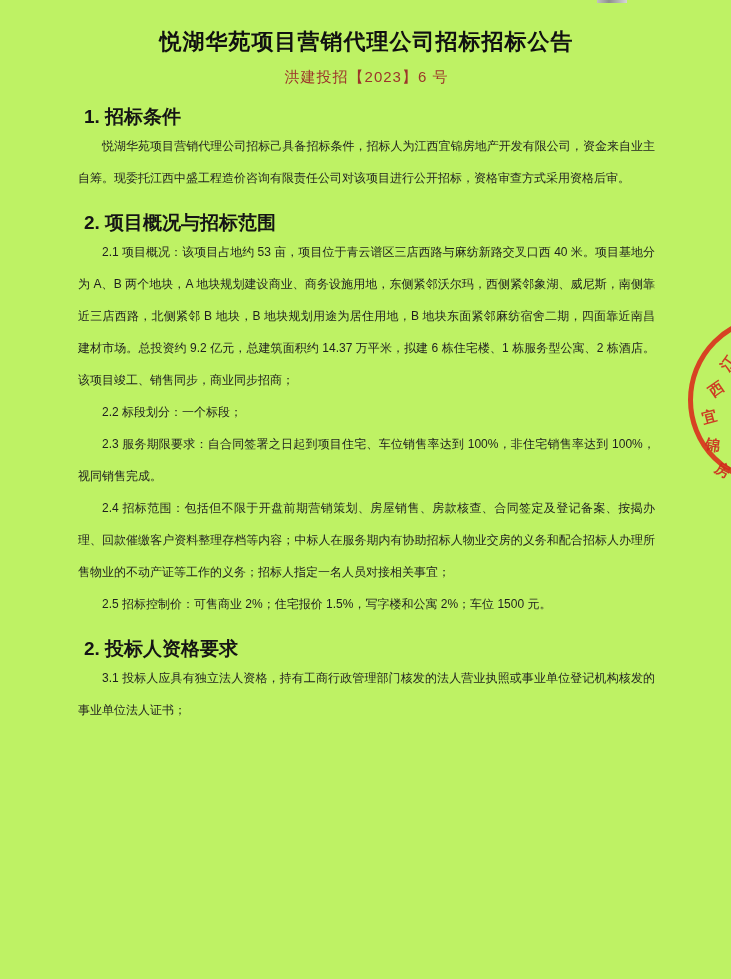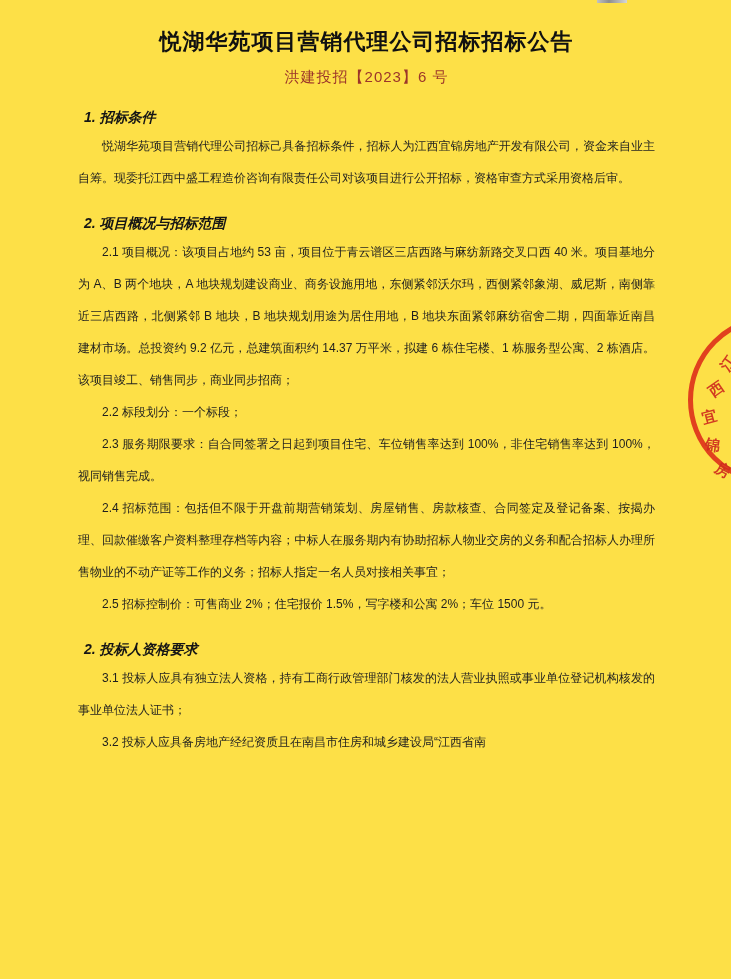--- a/index.html
+++ b/index.html
@@ -1,20 +1,20 @@
 <!DOCTYPE html>
 <html><head>
 <meta charset="utf-8">
 <style>
   html,body{margin:0;padding:0;background:#e8e8e8;}
   .page{
     position:relative;
     width:731px;height:979px;
     margin:0 auto;
-    background:#fde047;
+    background:#bef264;
     overflow:hidden;
     font-family:"Liberation Sans","DejaVu Sans",sans-serif;
     color:#1d1d1d;
   }
   .content{
     position:absolute;
     left:78px;top:26px;
     width:577px;
   }
   .doc-title{
@@ -27,26 +27,25 @@
   }
   .doc-number{
     text-align:center;
     font-size:15px;
     line-height:22px;
     margin-top:8px;
     color:#9c352a;
     letter-spacing:1px;
   }
   .sec-heading{
-    font-size:14px;
+    font-size:19px;
     line-height:26px;
     font-weight:bold;
     margin:16px 0 0 6px;
     color:#151515;
-    font-style:italic;
   }
   .para{
     margin:0;
     font-size:12px;
     line-height:32px;
     text-align:justify;
     text-indent:2em;
     word-break:break-all;
     color:#1f1f1f;
   }
@@ -93,21 +92,20 @@
         <div class="sec-heading">1. 招标条件</div>
         <p class="para">悦湖华苑项目营销代理公司招标己具备招标条件，招标人为江西宜锦房地产开发有限公司，资金来自业主自筹。现委托江西中盛工程造价咨询有限责任公司对该项目进行公开招标，资格审查方式采用资格后审。</p>
         <div class="sec-heading">2. 项目概况与招标范围</div>
         <p class="para">2.1 项目概况：该项目占地约 53 亩，项目位于青云谱区三店西路与麻纺新路交叉口西 40 米。项目基地分为 A、B 两个地块，A 地块规划建设商业、商务设施用地，东侧紧邻沃尔玛，西侧紧邻象湖、威尼斯，南侧靠近三店西路，北侧紧邻 B 地块，B 地块规划用途为居住用地，B 地块东面紧邻麻纺宿舍二期，四面靠近南昌建材市场。总投资约 9.2 亿元，总建筑面积约 14.37 万平米，拟建 6 栋住宅楼、1 栋服务型公寓、2 栋酒店。该项目竣工、销售同步，商业同步招商；</p>
         <p class="para">2.2 标段划分：一个标段；</p>
         <p class="para">2.3 服务期限要求：自合同签署之日起到项目住宅、车位销售率达到 100%，非住宅销售率达到 100%，视同销售完成。</p>
         <p class="para">2.4 招标范围：包括但不限于开盘前期营销策划、房屋销售、房款核查、合同签定及登记备案、按揭办理、回款催缴客户资料整理存档等内容；中标人在服务期内有协助招标人物业交房的义务和配合招标人办理所售物业的不动产证等工作的义务；招标人指定一名人员对接相关事宜；</p>
         <p class="para">2.5 招标控制价：可售商业 2%；住宅报价 1.5%，写字楼和公寓 2%；车位 1500 元。</p>
         <div class="sec-heading">2. 投标人资格要求</div>
         <p class="para">3.1 投标人应具有独立法人资格，持有工商行政管理部门核发的法人营业执照或事业单位登记机构核发的事业单位法人证书；</p>
-        <p class="para">3.2 投标人应具备房地产经纪资质且在南昌市住房和城乡建设局“江西省南</p>
       </div>
   </div>
 
   <div class="seal">
     <span class="seal-chars-anchor"></span>
   <span class="seal-char c0">江</span><span class="seal-char c1">西</span><span class="seal-char c2">宜</span><span class="seal-char c3">锦</span><span class="seal-char c4">房</span></div>
 
 </div>
 
 </body></html>

